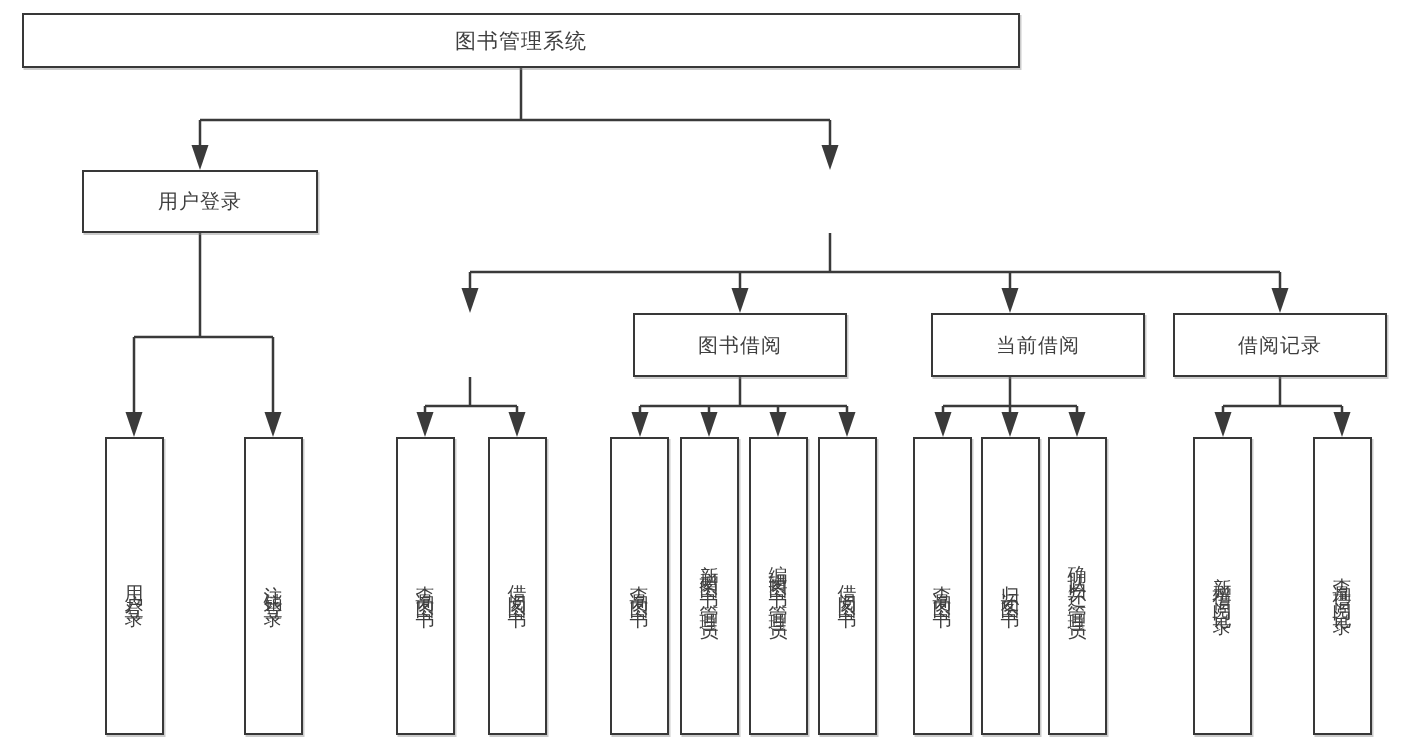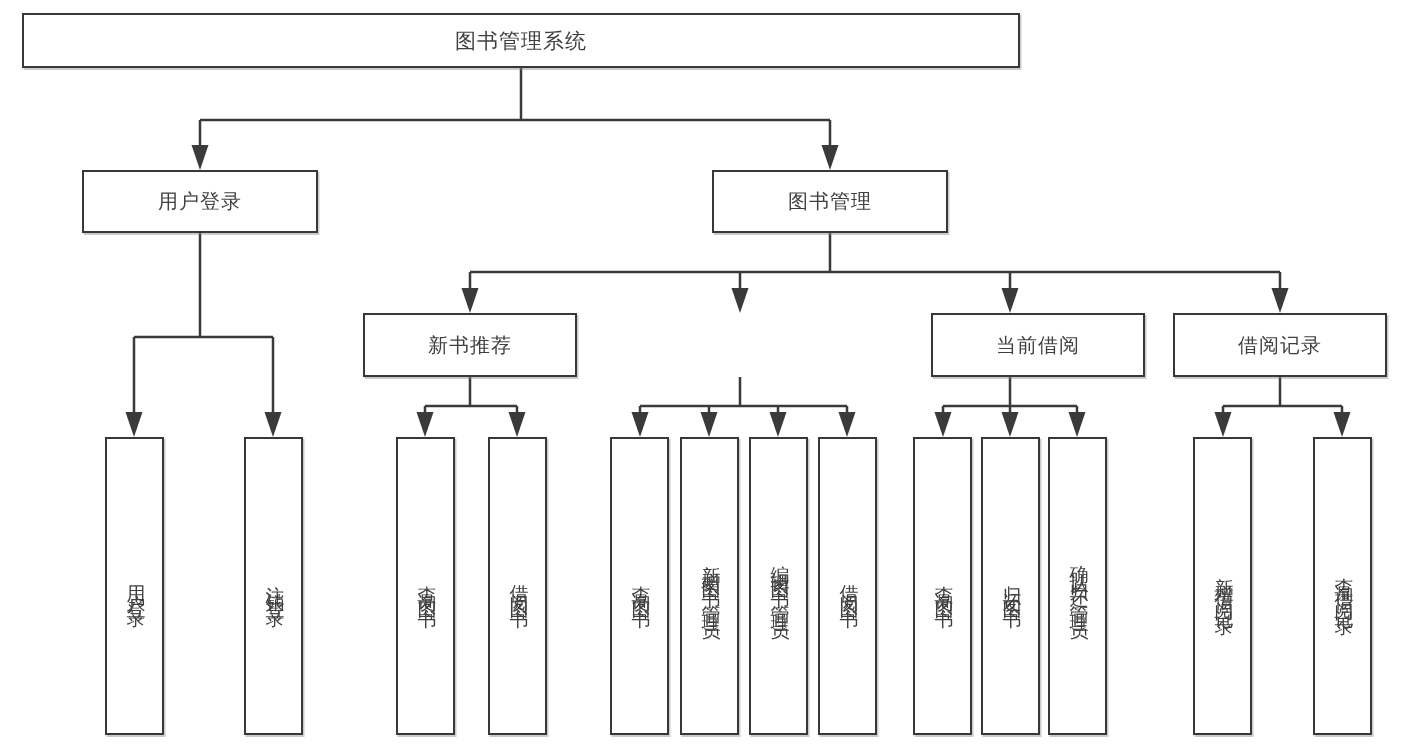--- a/index.html
+++ b/index.html
@@ -7,21 +7,20 @@
     padding: 0;
     background: #ffffff;
     font-family: "Liberation Sans", "DejaVu Sans", sans-serif;
   }
   #stage {
     position: relative;
     width: 1405px;
     height: 747px;
     background: #ffffff;
     overflow: hidden;
-    font-family: Liberation Mono, monospace;
   }
   #connectors {
     position: absolute;
     left: 0; top: 0;
     width: 1405px; height: 747px;
     pointer-events: none;
   }
   .node {
     position: absolute;
     box-sizing: border-box;
@@ -94,26 +93,23 @@
     </g>
   </svg>
 
   <div class="node node-h node-root" style="left:22px; top:13px; width:998px; height:55px;">
     <span class="label">图书管理系统</span>
   </div>
 
   <div class="node node-h" style="left:82px; top:170px; width:236px; height:63px;">
     <span class="label">用户登录</span>
   </div>
-  <div class="node node-h" style="left:712px; top:170px; width:236px; height:63px;">
-    <span class="label">图书管理</span>
-  </div>
 
-  <div class="node node-h" style="left:363px; top:313px; width:214px; height:64px;">
-    <span class="label">新书推荐</span>
+  <div class="node node-h" style="left:633px; top:313px; width:214px; height:64px;">
+    <span class="label">图书借阅</span>
   </div>
   <div class="node node-h" style="left:903px; top:313px; width:214px; height:64px;margin-left:28px;">
     <span class="label">当前借阅</span>
   </div>
   <div class="node node-h" style="left:1173px; top:313px; width:214px; height:64px;">
     <span class="label">借阅记录</span>
   </div>
 
   <div class="node node-v" style="left:105px; top:437px; width:59px; height:298px;">
     <span class="label">用户登录</span>

